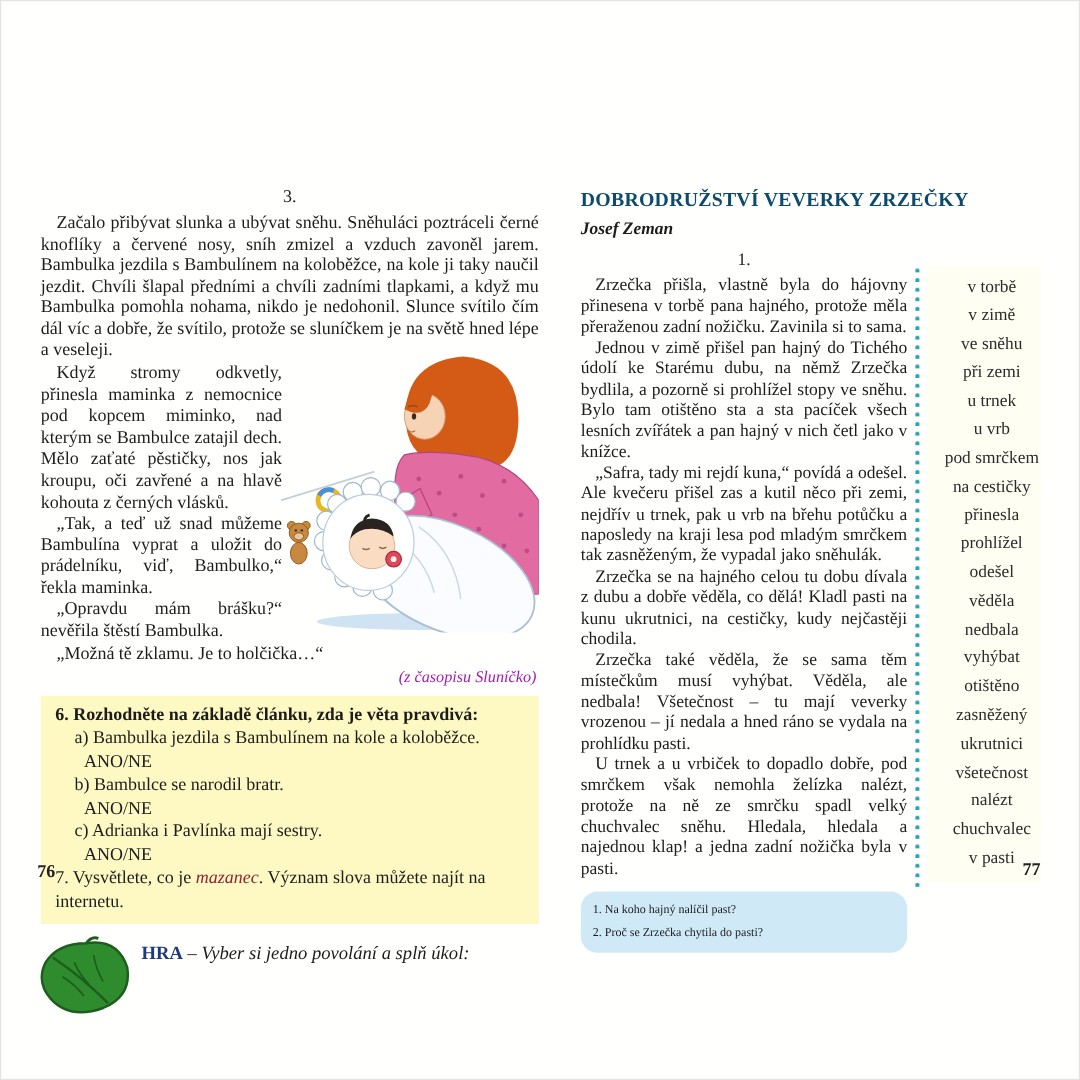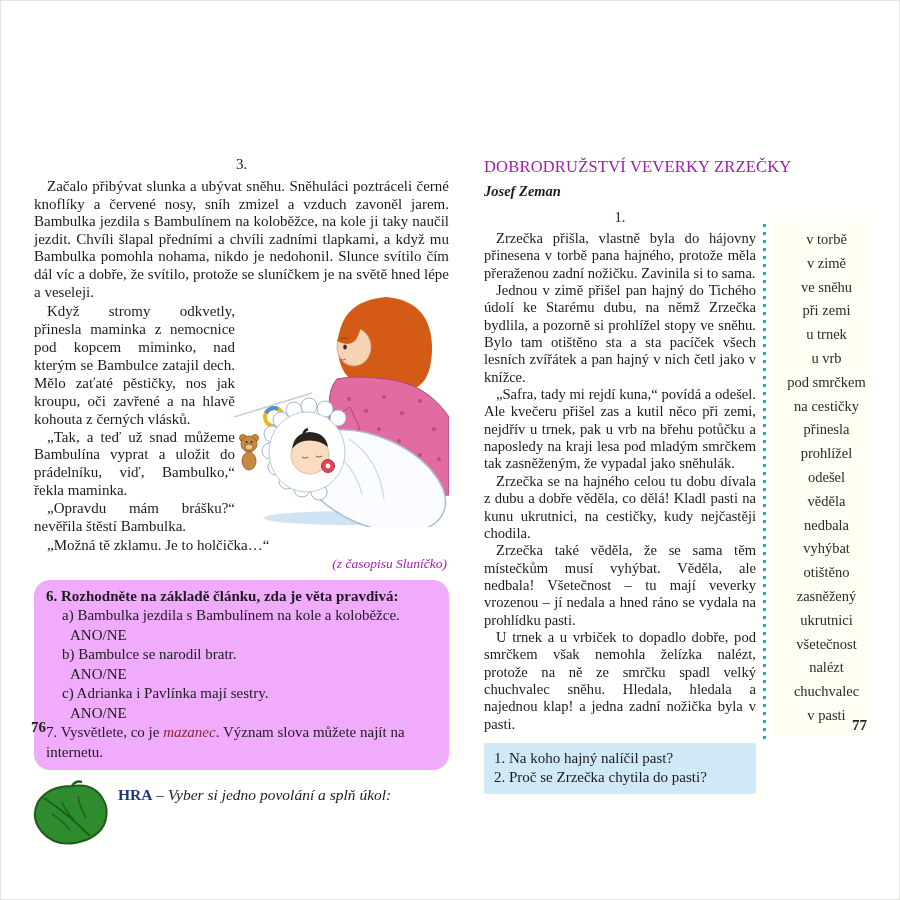--- a/index.html
+++ b/index.html
@@ -11,44 +11,44 @@
   
   .left-page{position:absolute; left:33px; top:155px; width:415px;}
   .sec-num{ text-align:center; font-size:15px; margin-bottom:5px;}
   .body-par{ font-size:15px; line-height:17.6px; text-align:justify; text-indent:13px; margin:0;}
   .two-col{ position:relative; min-height:202px; margin-top:2px;}
   .narrow{ width:201px;}
   .narrow .body-par{ line-height:17.9px;}
   .illustration{ position:absolute; left:200px; top:-14px; width:215px; height:238px;}
   .full-par{ font-size:15px; line-height:18px; text-indent:13px; margin:0;}
   .source-credit{ font-size:13.5px; font-style:italic; text-align:right; margin:2px 2px 0 0; color:#a21caf;}
-  .blue-box{ background:#f0abfc; border-radius:16px; padding:7px 12px 8px 12px; margin-top:8px; font-size:15px; line-height:19.5px;}
+  .blue-box{ background:#fef9c3; border-radius:0; padding:7px 12px 8px 12px; margin-top:8px; font-size:15px; line-height:19.5px;}
   .blue-box .q-bold{ font-weight:bold;}
   .tf-row{ display:flex; justify-content:space-between; padding-left:16px;flex-direction:column;}
   .tf-row .ans{ white-space:nowrap; margin-left:8px;}
   .term-italic{ font-style:italic; color:#8b2635;}
   
   .hra{ position:relative; margin-top:16px; min-height:90px;}
   .leaf{ position:absolute; left:-6px; top:-6px;}
   .hra-head{ margin-left:84px; font-size:15.5px;}
   .hra-label{ font-weight:bold; color:#1e3a7d;}
   .hra-instr{ font-style:italic;}
   .hra-row{ display:flex; margin-left:38px; margin-top:7px;}
   .hra-opt{ width:118px; margin-right:14px; text-align:center;}
   .hra-btn{ display:block; width:112px; margin:0 auto; border:1.5px solid #74c3e4; border-radius:9px;
             background:#fff; padding:2px 0 3px 0; font-family:"Liberation Serif",serif;
             font-size:15px; font-weight:bold; font-style:italic; color:#1899d6; cursor:pointer;}
   .hra-task{ font-size:14px; line-height:17px; margin-top:5px;}
   
   .right-page{position:absolute; left:483px; top:156px; width:272px;}
-  .r-title{ font-size:16.5px; font-weight:normal; color:#a21caf; letter-spacing:.2px; margin:0; width:330px;}
+  .r-title{ font-size:16.5px; font-weight:bold; color:#0c4a6e; letter-spacing:.2px; margin:0; width:330px;}
   .r-author{ font-size:14.5px; font-weight:bold; font-style:italic; margin:6px 0 0 0;}
   .r-secnum{ text-align:center; font-size:14.5px; margin:9px 0 4px 0;}
   .r-par{ font-size:14.6px; line-height:17.35px; text-align:justify; text-indent:12px; margin:0;}
-  .q-box{ background:#cfe9f7; border-radius:2px; padding:6px 10px 7px 10px; margin-top:10px; font-size:15px; line-height:19px;}
+  .q-box{ background:#cfe9f7; border-radius:14px; padding:6px 10px 7px 10px; margin-top:10px; font-size:10px; line-height:19px;}
   
   .dotted-line{ position:absolute; left:761px; top:222px; width:5px; height:520px;
     background-image:radial-gradient(circle at 2.5px 2.5px,#2aa3b8 1.7px,rgba(0,0,0,0) 1.9px);
     background-size:5px 8px; background-repeat:repeat-y;}
   .vocab-col{ position:absolute; left:772px; top:221px; width:95px; height:514px;
     background:#fffef2; display:flex; flex-direction:column; justify-content:space-between;
     padding:9px 0 12px 12px; box-sizing:border-box;text-align:center;}
   .vocab-word{ font-size:14.5px; color:#2b2b2b;}
   .page-num{ position:absolute; font-size:15px; font-weight:bold; color:#222;}
   #pn-left{ left:30px; top:718px;}

